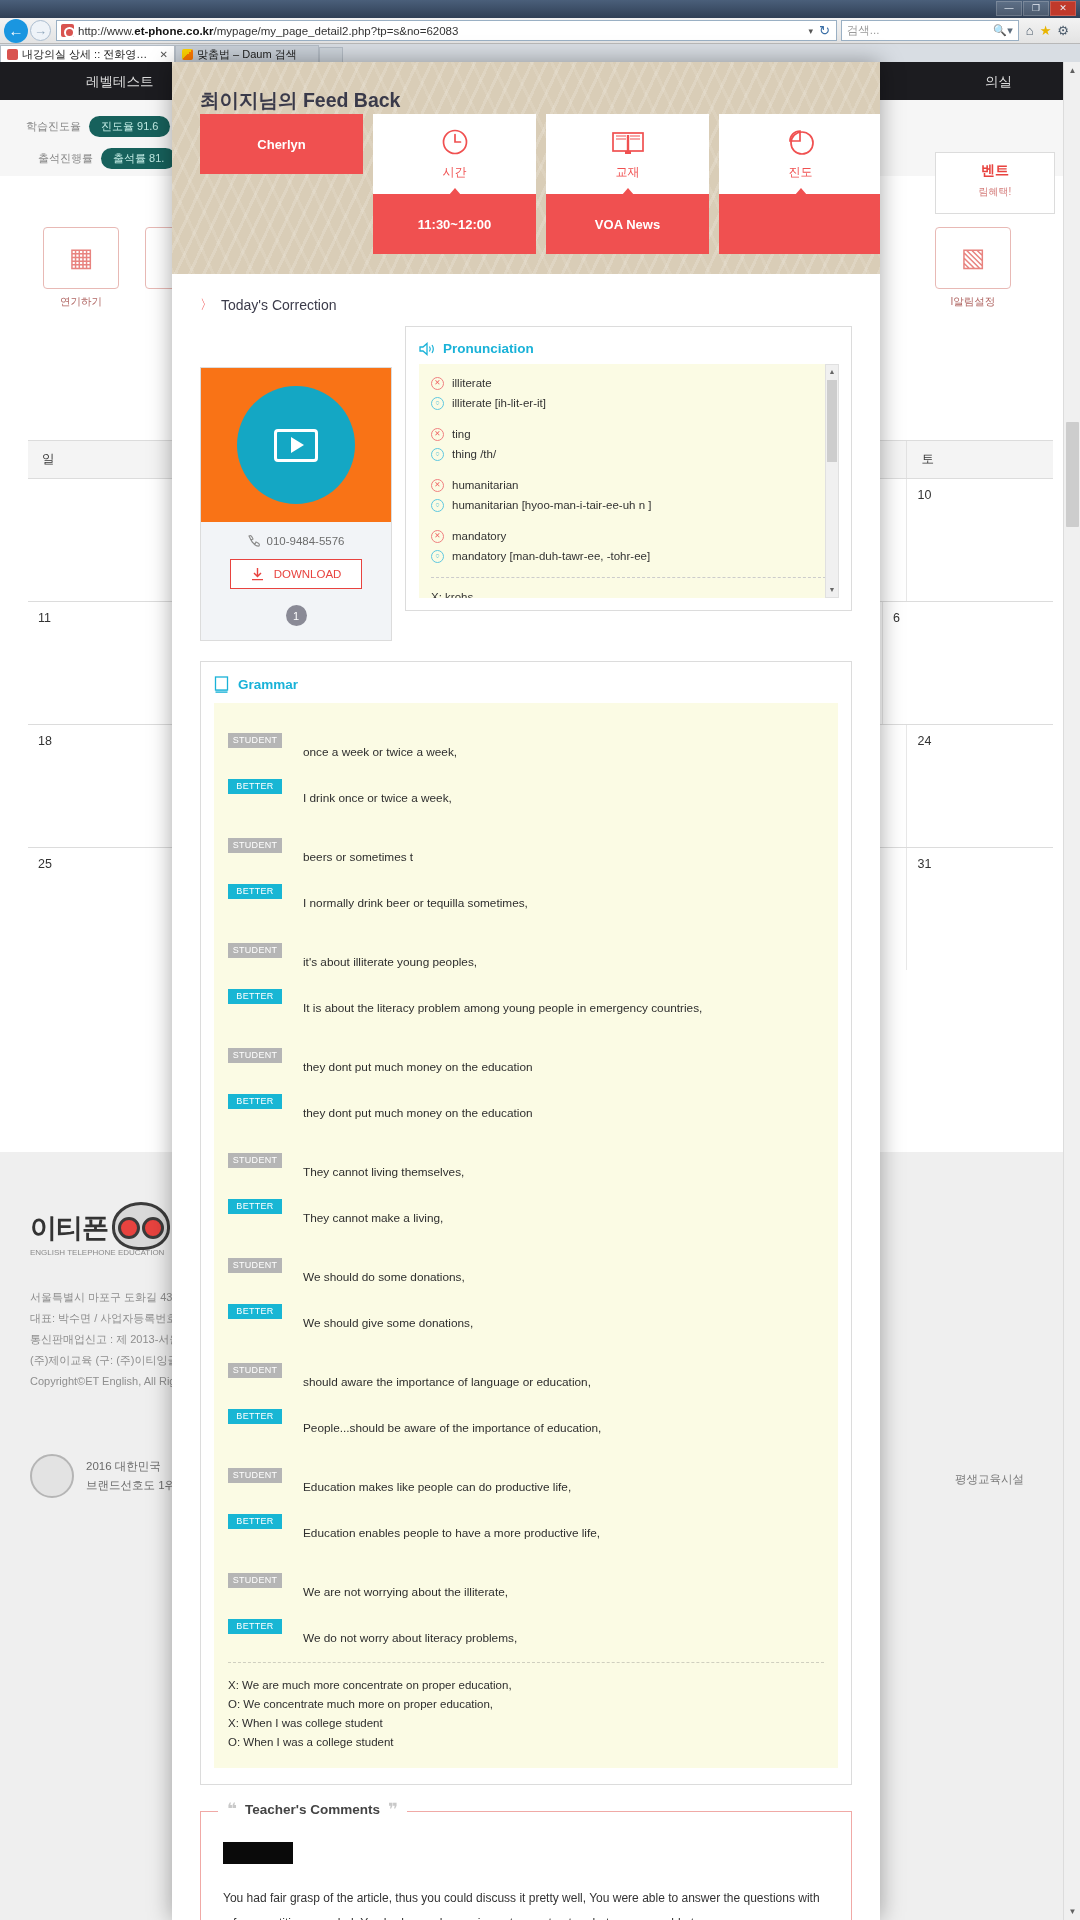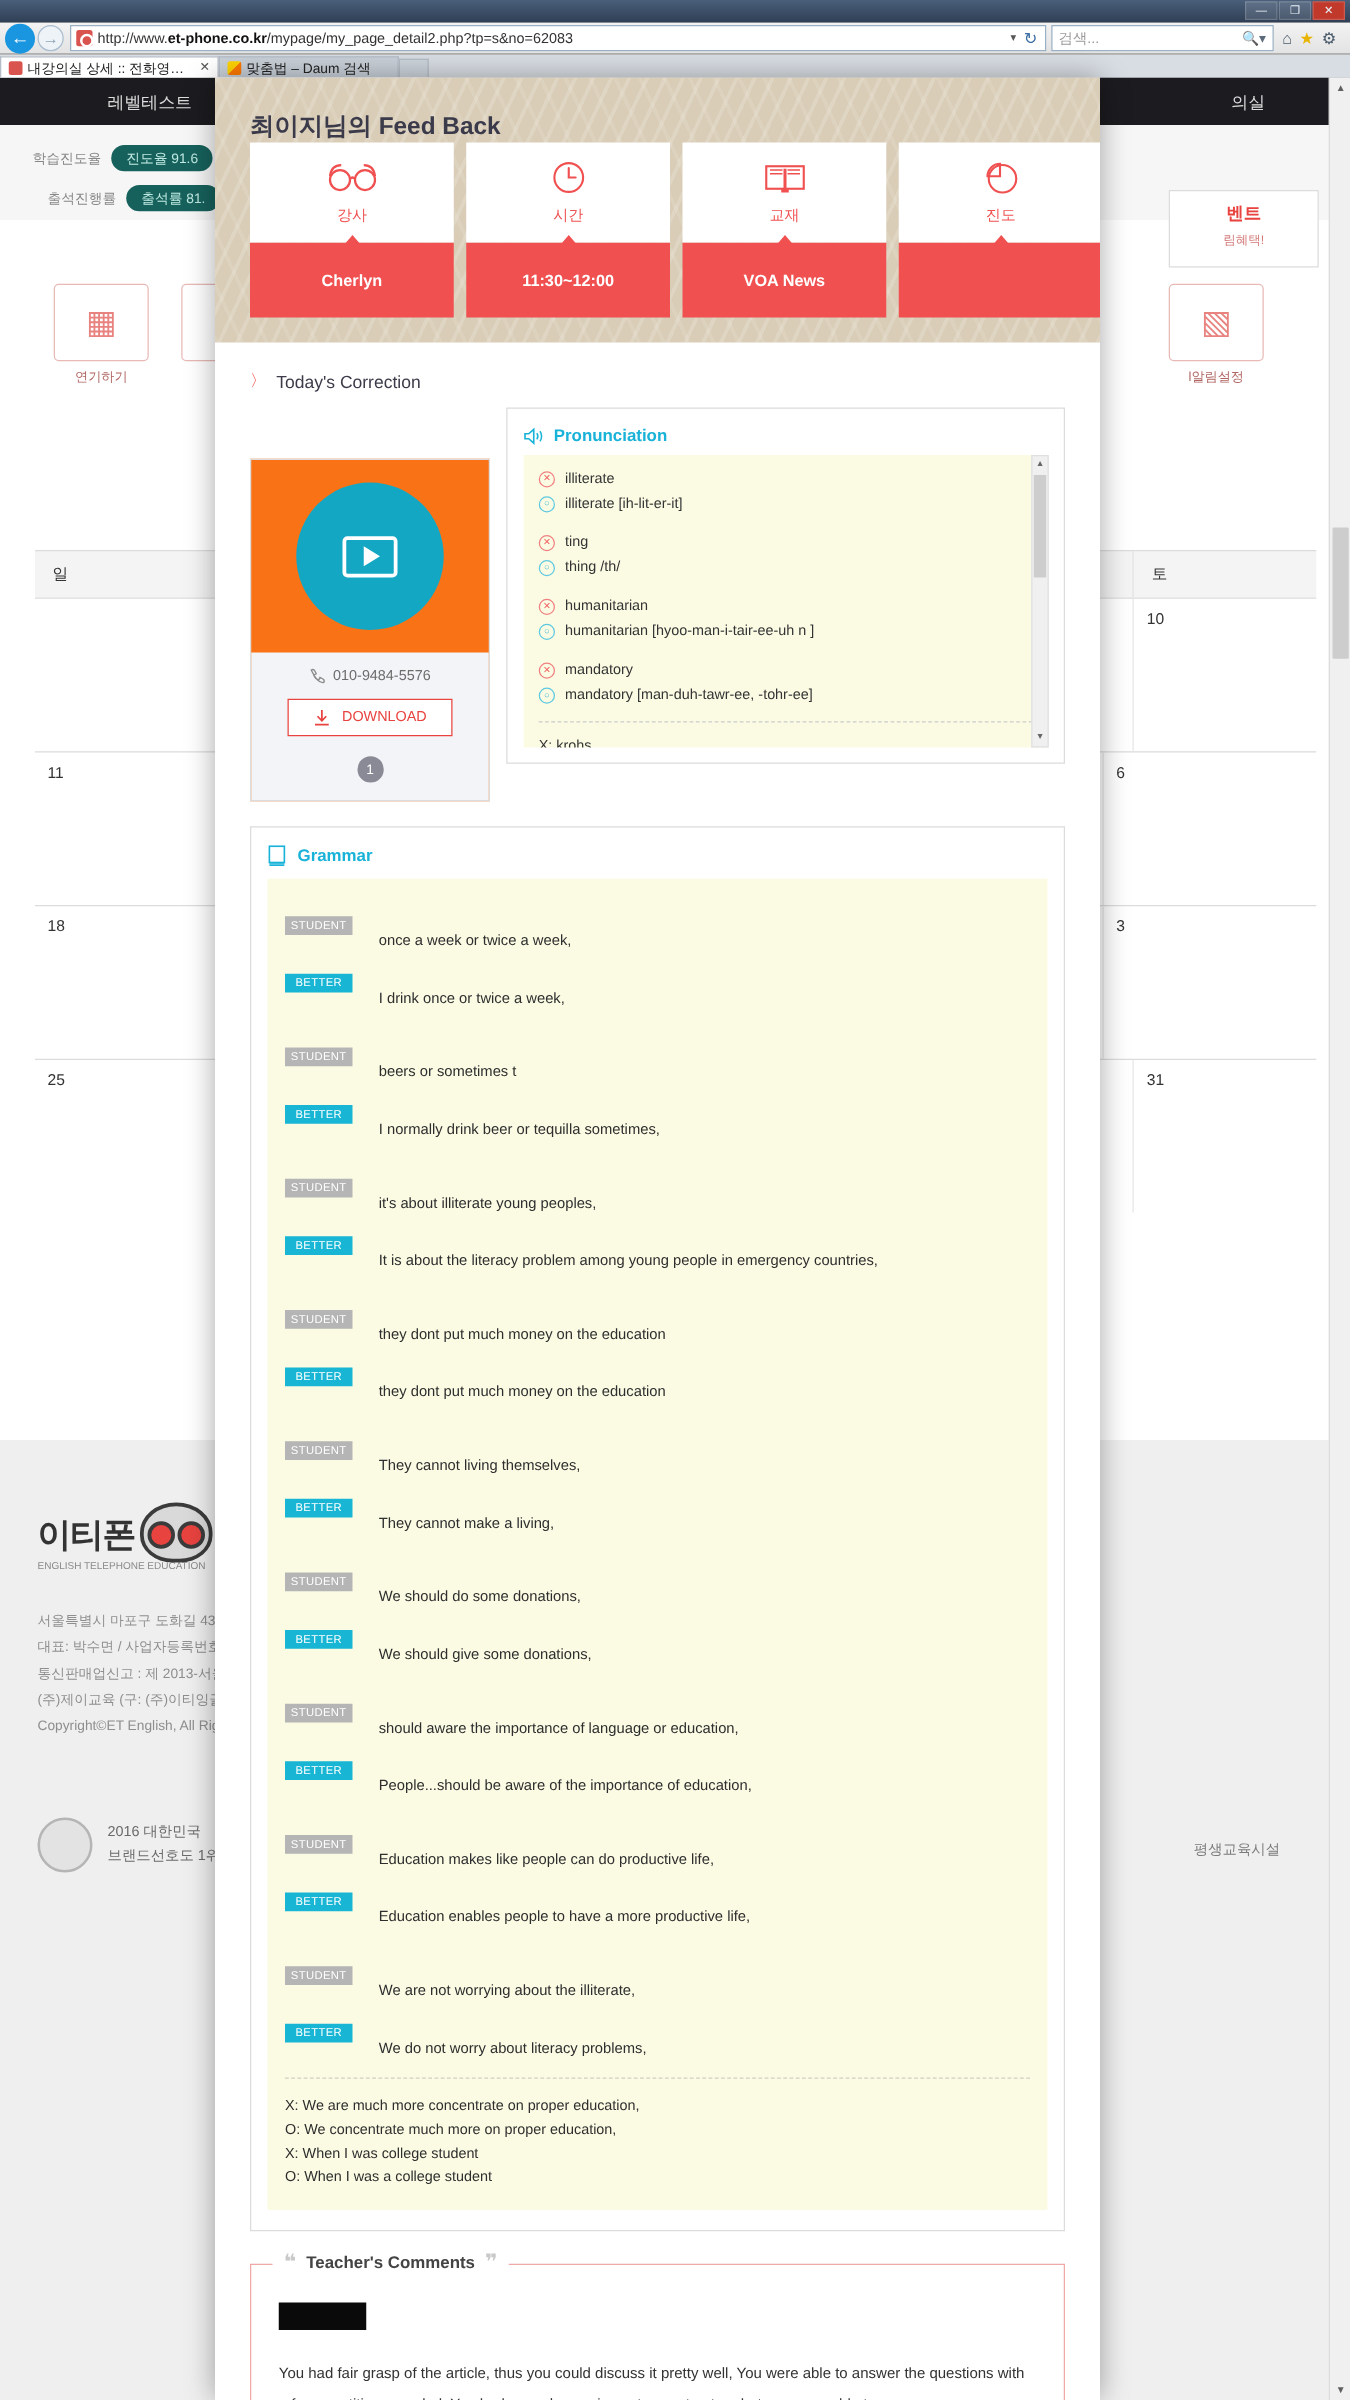--- a/index.html
+++ b/index.html
@@ -449,20 +449,23 @@
           <span class="ev-btn a">수업출석</span>
           <span class="ev-btn b">피드</span>
         </div>
       </div>
       <div class="cal-cell"></div>
       <div class="cal-cell"></div>
       <div class="cal-cell"></div>
       <div class="cal-cell">
           <div>3</div>
         </div>
+      <div class="cal-cell">
+          <div>24</div>
+        </div>
     </div>
 
     <div class="cal-row">
       <div class="cal-cell">
           <div>25</div>
         </div>
       <div class="cal-cell">
         <div class="ev-title">화상영어</div>
         <div class="ev-line">Cherlyn</div>
         <div class="ev-line">11:30~12:00</div>
@@ -515,32 +518,20 @@
   <div class="sb-arrow down">▼</div>
 </div>
 
 <div id="modal">
 
   <div class="modal-hero">
     <div class="modal-title">최이지님의 Feed Back</div>
     <div class="cards">
 
       <div class="card">
-        <div class="card-top">
-          <div class="card-ico">
-            <svg width="40" height="24" viewBox="0 0 40 24">
-                <circle cx="10" cy="14" r="8" fill="none" stroke="#f05050" stroke-width="1.8"></circle>
-                <circle cx="30" cy="14" r="8" fill="none" stroke="#f05050" stroke-width="1.8"></circle>
-                <path d="M18 13 q2 -2 4 0" fill="none" stroke="#f05050" stroke-width="1.8"></path>
-                <path d="M2 11 q1 -9 9 -9" fill="none" stroke="#f05050" stroke-width="1.8"></path>
-                <path d="M38 11 q-1 -9 -9 -9" fill="none" stroke="#f05050" stroke-width="1.8"></path>
-              </svg>
-          </div>
-          <div class="card-cap">강사</div>
-        </div>
         <div class="card-val">Cherlyn</div>
       </div>
 
       <div class="card">
         <div class="card-top">
           <div class="card-ico">
             <svg width="28" height="28" viewBox="0 0 28 28">
                 <circle cx="14" cy="14" r="11.5" fill="none" stroke="#f05050" stroke-width="1.7"></circle>
                 <path d="M14 6.5 V14 H19.5" fill="none" stroke="#f05050" stroke-width="1.7" stroke-linecap="round"></path>
               </svg>

